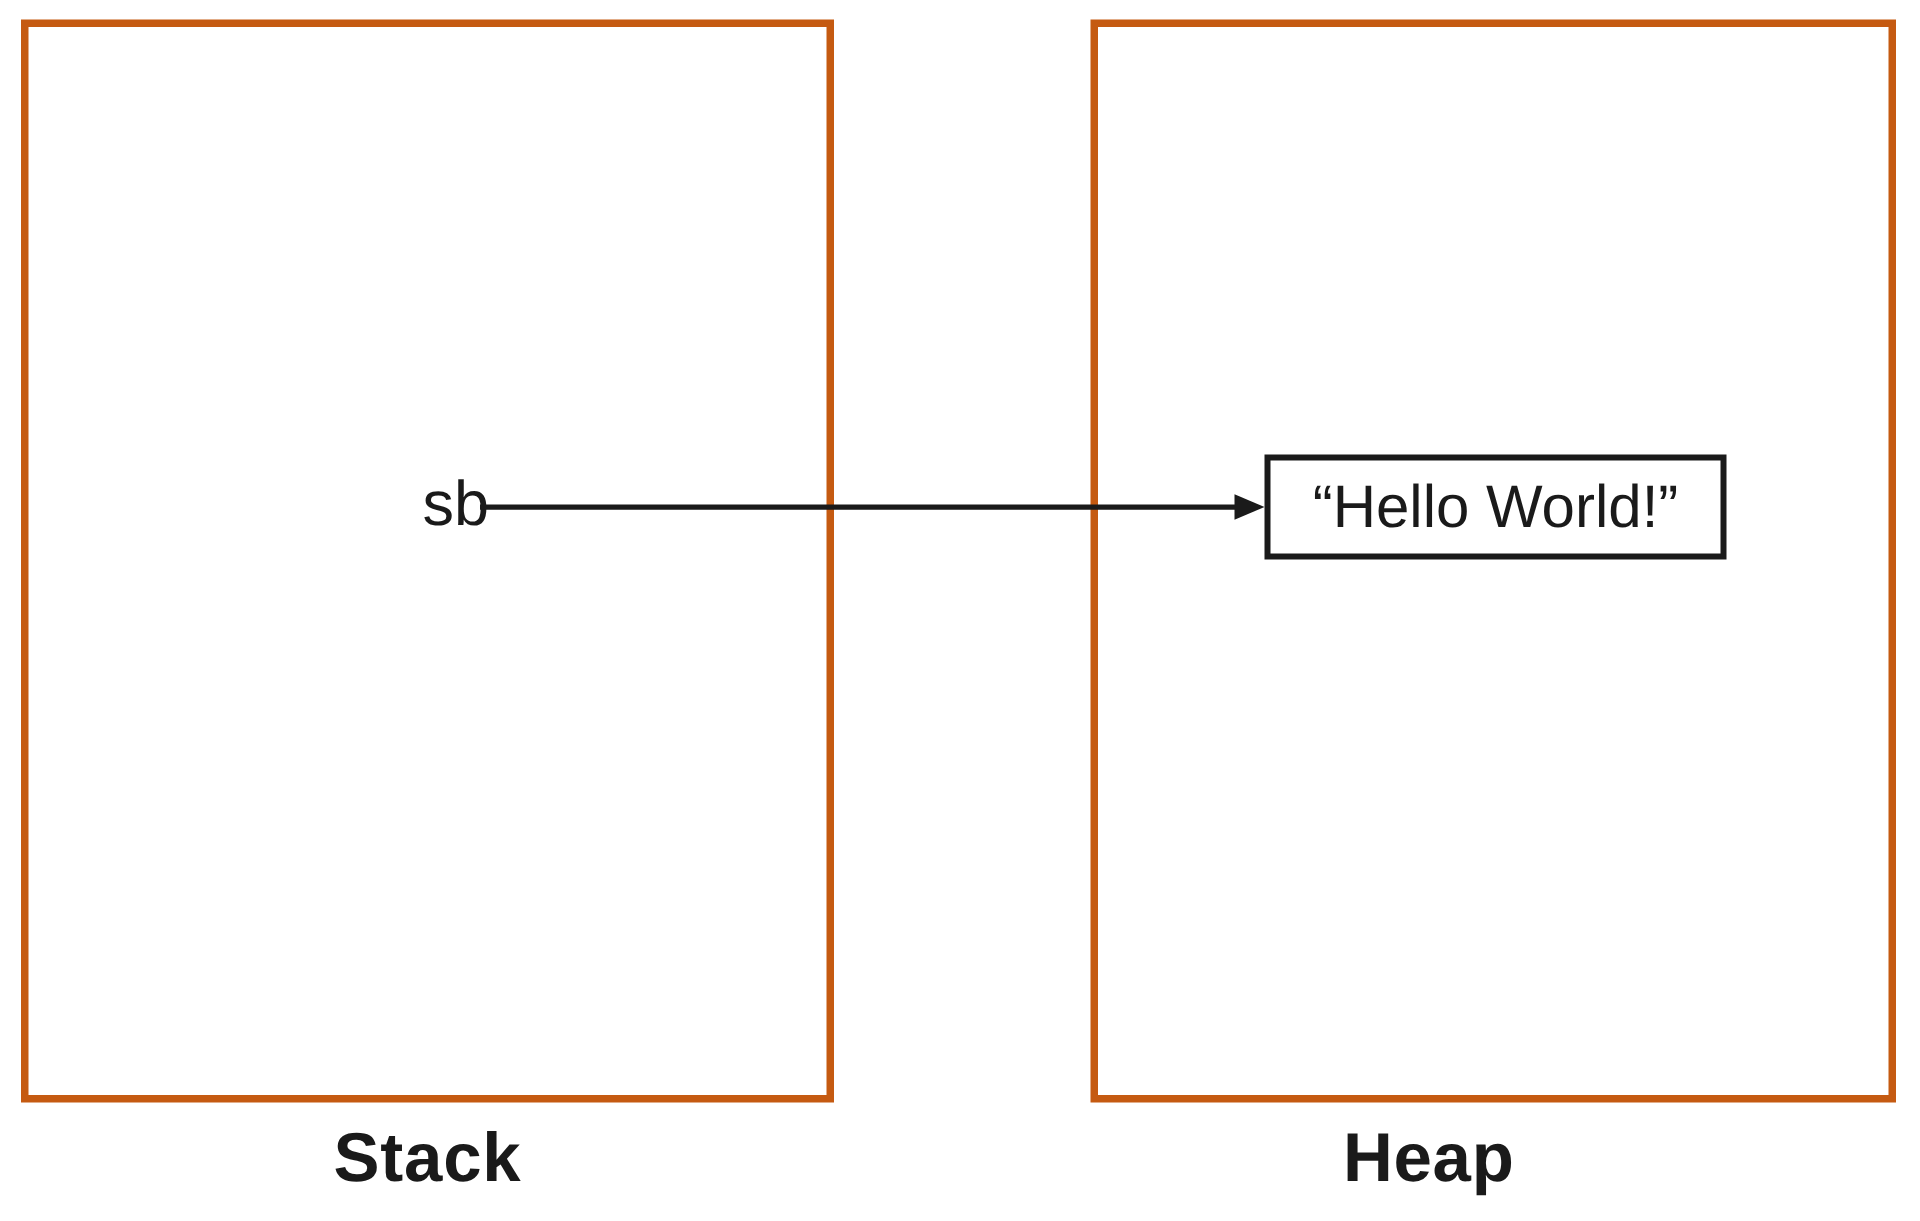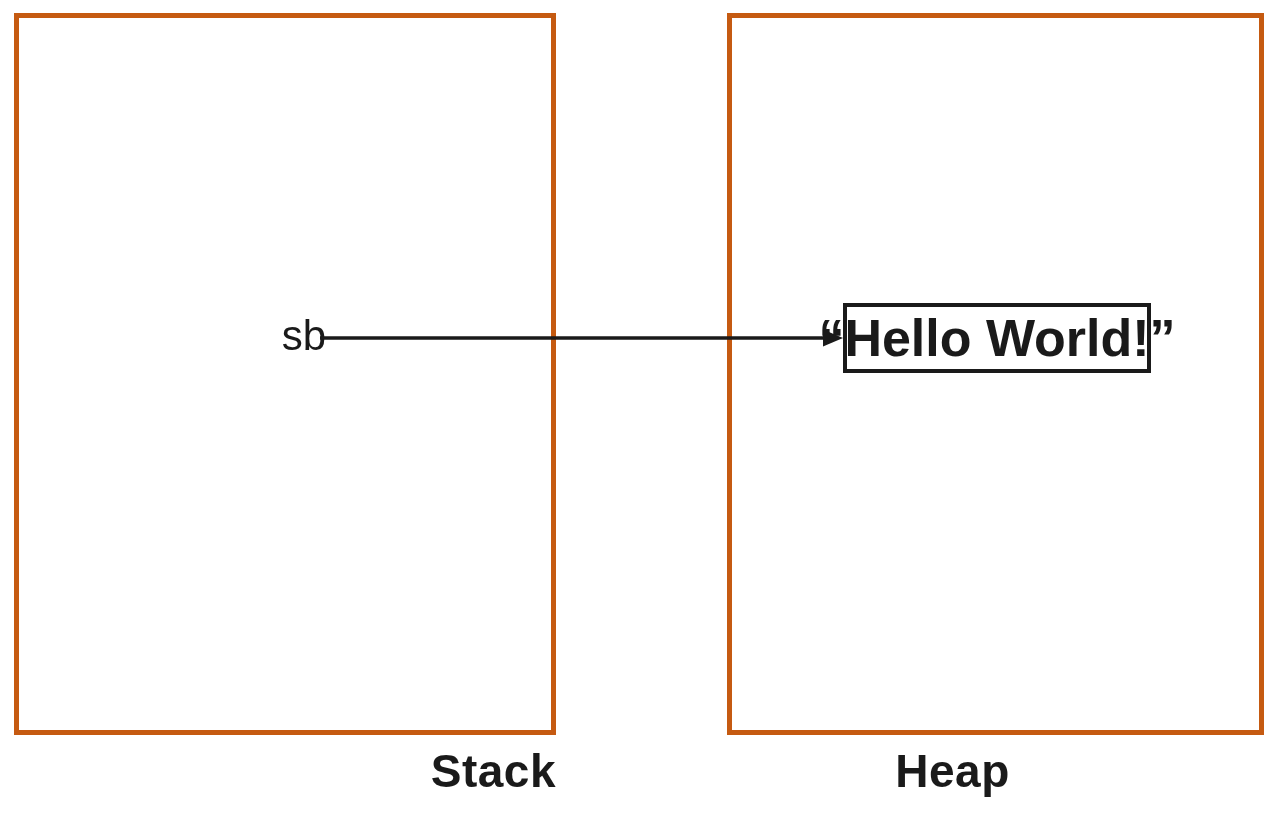--- a/index.html
+++ b/index.html
@@ -30,21 +30,21 @@
   .region-heap  { left: 727px; width: 537px; }
   .region-caption {
     position: absolute;
     top: 744px;
     text-align: center;
     font-size: 46px;
     font-weight: 700;
     color: var(--ink);
     letter-spacing: 0.5px;
   }
-  .caption-stack { left: 14px;  width: 542px; text-align: right; }
+  .caption-stack { left: 14px;  width: 542px; }
   .caption-heap  { left: 684px; width: 537px; }
   .var-label {
     position: absolute;
     left: 246px;
     top: 312px;
     width: 80px;
     text-align: right;
     font-size: 42px;
     font-weight: 400;
     color: var(--ink);
@@ -62,22 +62,22 @@
     top: 303px;
     width: 308px;
     height: 70px;
     border: 4px solid var(--ink);
     background: var(--bg);
     display: flex;
     align-items: center;
     justify-content: center;
   }
   .heap-object-text {
-    font-size: 52px;
-    font-weight: 700;
+    font-size: 40px;
+    font-weight: 400;
     color: var(--ink);
     white-space: nowrap;
   }
 </style>
 </head>
 <body>
 
 <div class="canvas">
 
   <div class="memory-region region-stack"></div>

